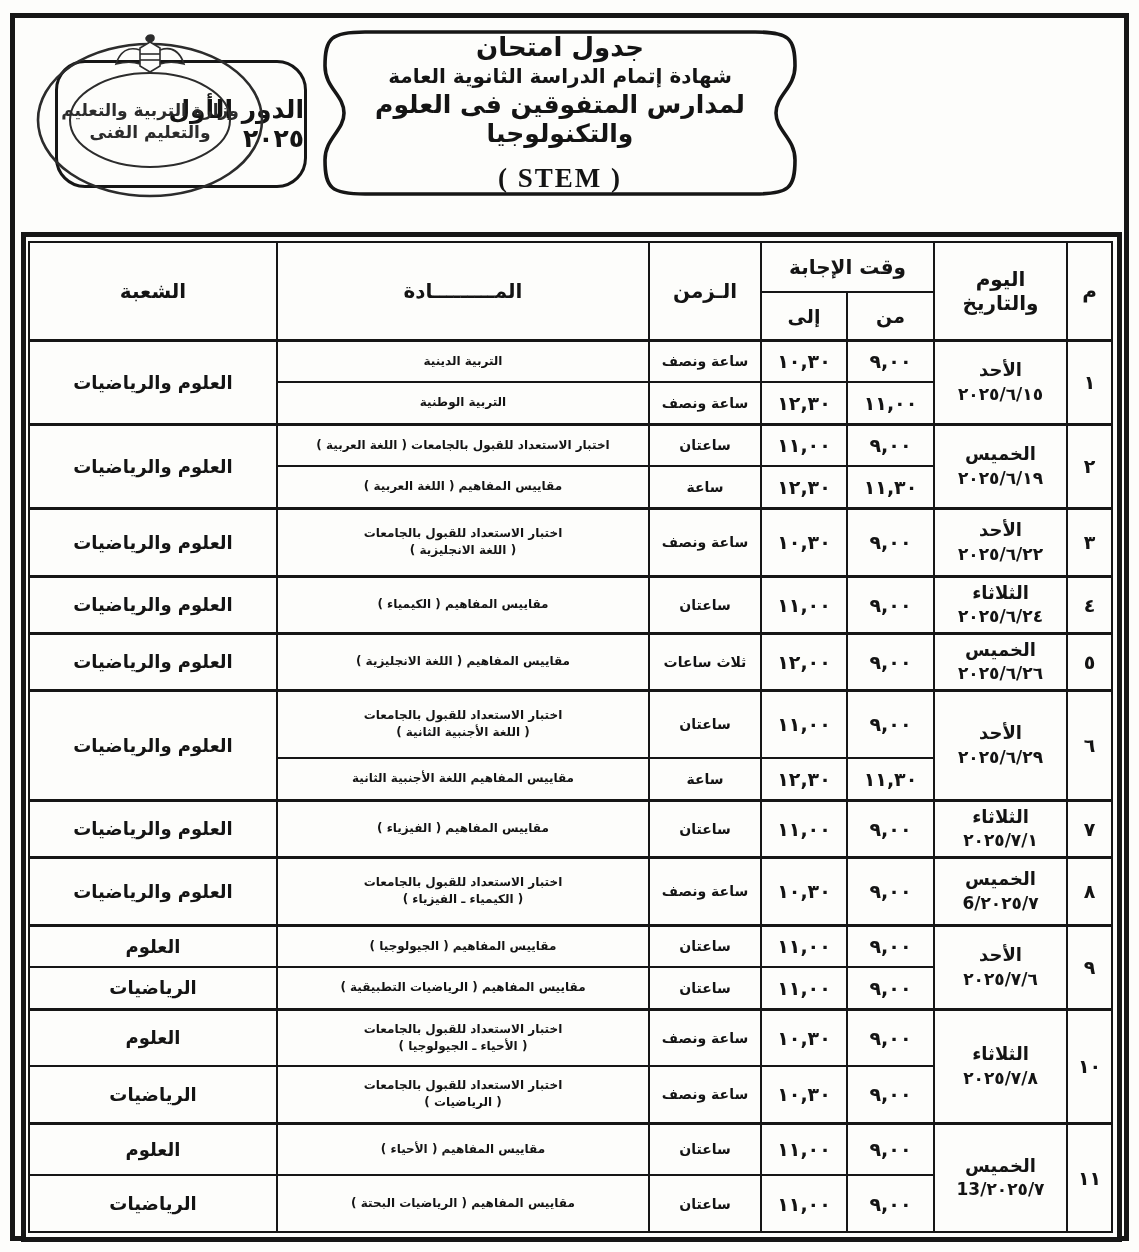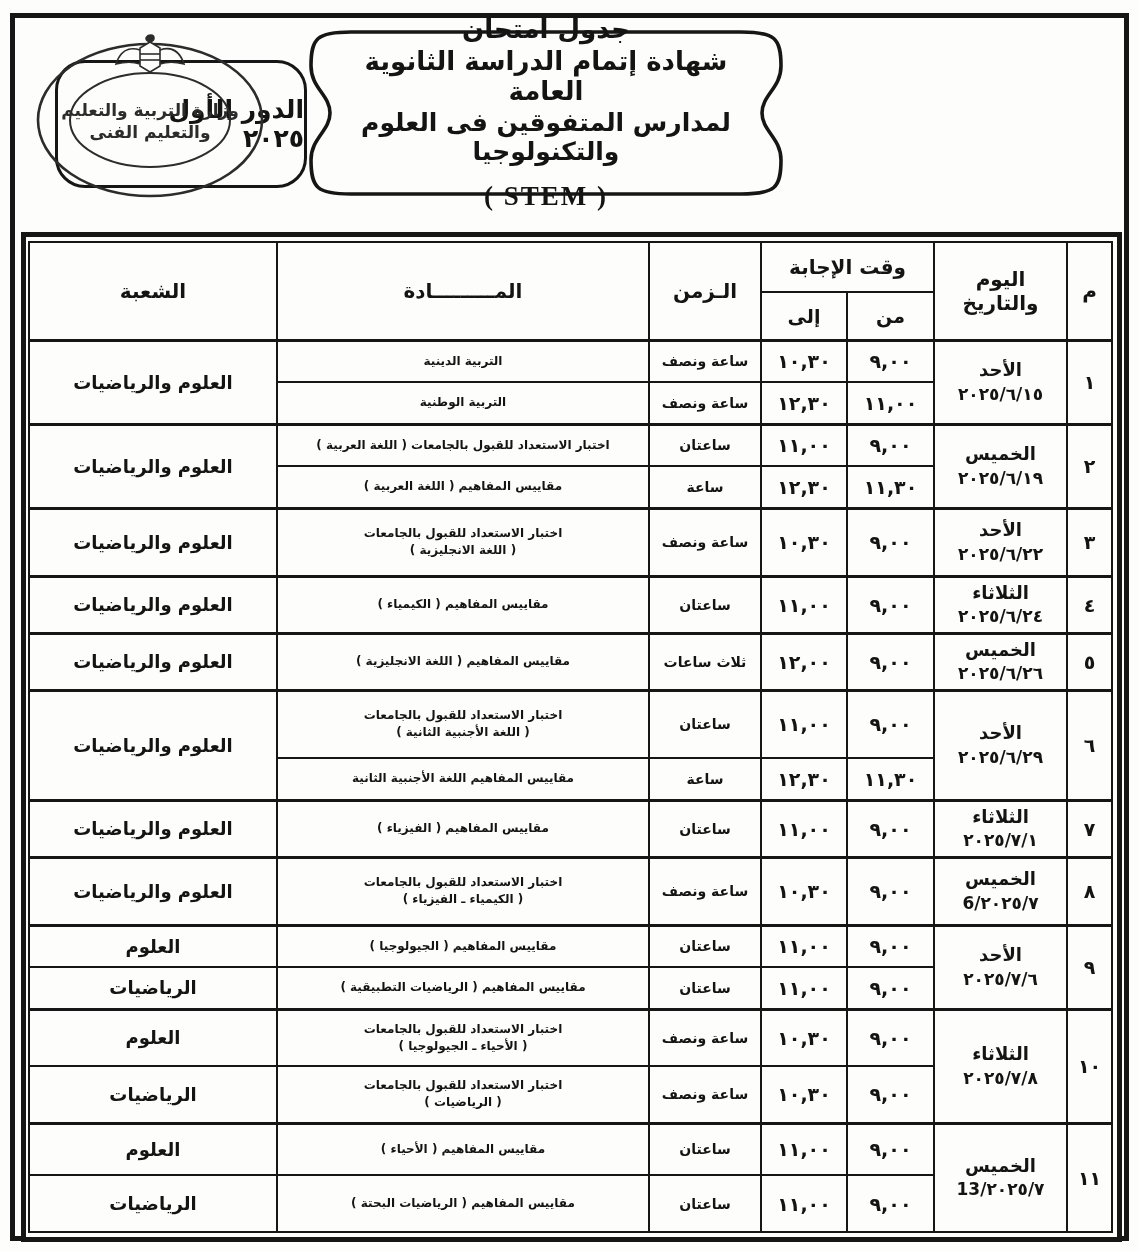--- a/index.html
+++ b/index.html
@@ -18,28 +18,28 @@
   
   .header-band { position:absolute; top:20px; left:10px; width:1119px; height:205px; }
 
   .round-box {
     position:absolute; top:40px; right:822px; width:252px; height:128px;
     border:3.5px solid #161616; border-radius:30px;
     display:flex; align-items:center; justify-content:center;padding-left:45px;
   }
   .round-box .round-label { font-size:25px; font-weight:700; letter-spacing:0.5px; }
 
-  .title-plaque { position:absolute; top:4px; right:340px; width:486px; height:178px; }
+  .title-plaque { position:absolute; top:4px; right:326px; width:486px; height:178px; }
   .title-plaque svg { position:absolute; inset:0; }
   .title-lines {
     position:absolute; inset:12px 30px; display:flex; flex-direction:column;
     align-items:center; justify-content:center; gap:2px; text-align:center;
   }
   .title-l1 { font-size:26px; font-weight:700; }
-  .title-l2 { font-size:26px; font-weight:700; }
+  .title-l2 { font-size:20px; font-weight:700; }
   .title-l3 { font-size:25px; font-weight:700; }
   .title-l4 { font-size:27px; font-weight:700; font-family:"Liberation Serif", serif; letter-spacing:2px;margin-top:13px; }
 
   .ministry-logo { position:absolute; top:12px; left:18px; width:245px; height:172px; }
 
   
   .table-wrap {
     position:absolute; top:232px; left:21px; width:1101px;
     border:5px solid #161616; padding:4px; background:#fdfdfb;
   }

